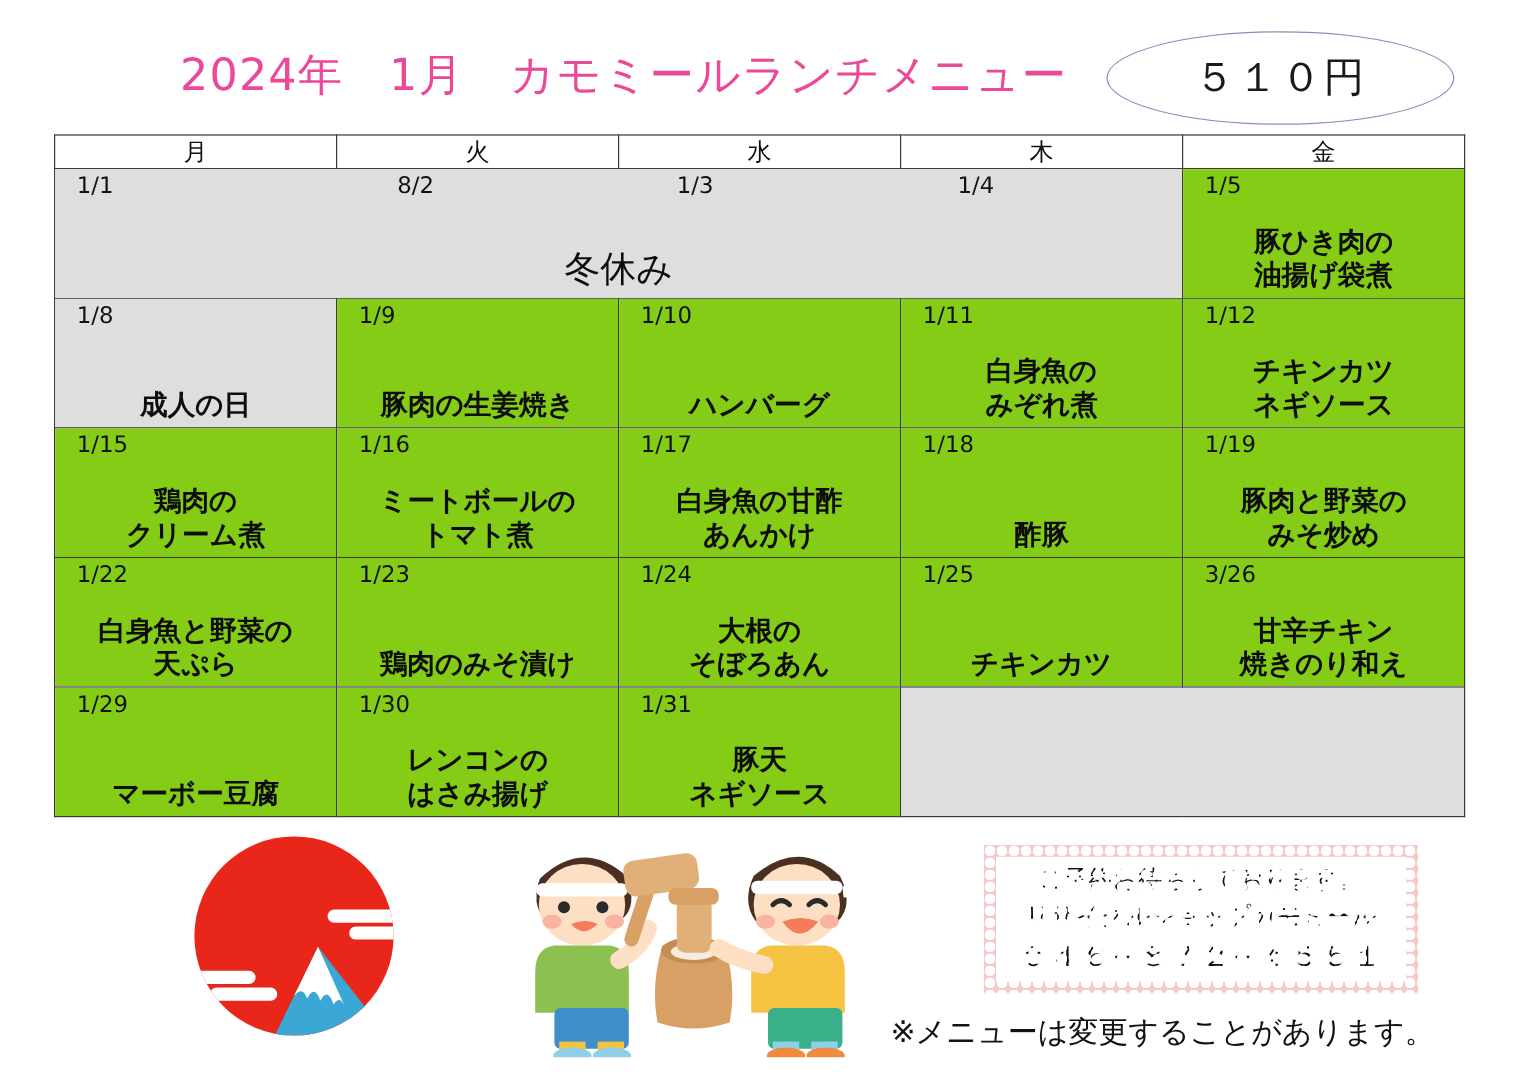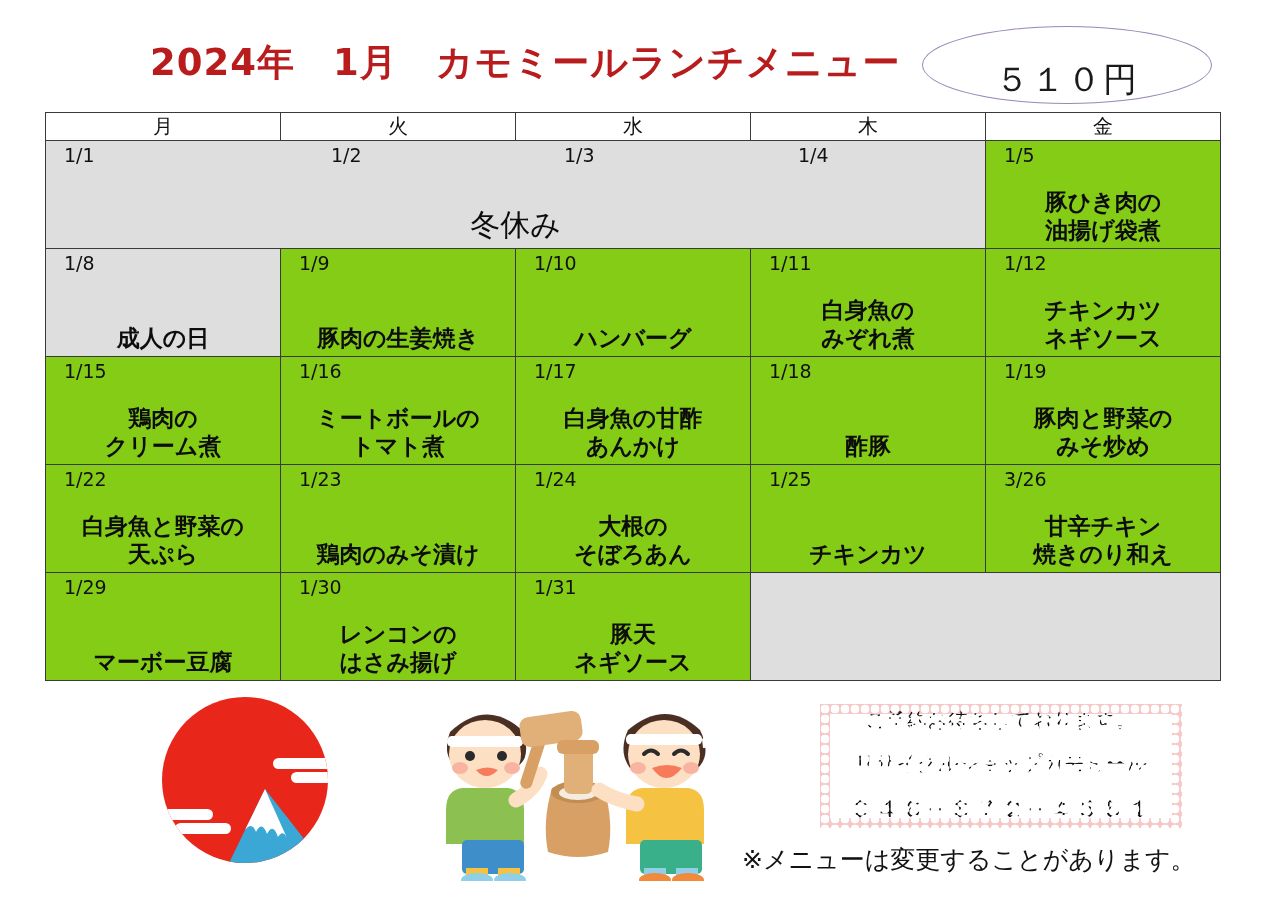--- a/index.html
+++ b/index.html
@@ -22,34 +22,34 @@
     position: absolute;
     left: 0; top: 0;
     width: 1280px; height: 108px;
   }
   .menu-title {
     position: absolute;
     left: 150px; top: 38px;
     width: 720px;
     text-align: left;
     font-size: 37px;
-    font-weight: bold;
-    color: #b91c1c;
+    font-weight: normal;
+    color: #ec4899;
     letter-spacing: 1px;
     font-family: "DejaVu Sans", "Liberation Sans", sans-serif;
     white-space: nowrap;
   }
   .price-badge {
     position: absolute;
     left: 922px; top: 26px;
     width: 290px; height: 78px;
     border: 1.6px solid #9a86b8;
     border-radius: 50%;
     display: flex;
-    align-items: flex-end;
+    align-items: center;
     justify-content: center;
     background: #ffffff;
   }
   .price-badge-text {
     font-size: 34px;
     color: #1a1a1a;
     letter-spacing: 2px;
     font-family: "DejaVu Sans", "Liberation Sans", sans-serif;
   }
 
@@ -136,21 +136,21 @@
       radial-gradient(circle at 5px 5px, transparent 4.2px, #000 4.6px);
     mask-size: 10px 10px;
   }
   .reservation-inner {
     width: 100%; height: 100%;
     background: #ffffff;
     display: flex;
     flex-direction: column;
     align-items: center;
     justify-content: center;
-    gap: 16px;
+    gap: 4px;
   }
   .res-line {
     font-size: 20px;
     color: #121212;
     letter-spacing: 0.5px;
     white-space: nowrap;
     font-family: "DejaVu Sans", "Liberation Sans", sans-serif;
   }
   .res-line.phone { font-size: 24px; letter-spacing: 2px; }
 
@@ -185,21 +185,21 @@
         <th>水</th>
         <th>木</th>
         <th>金</th>
       </tr>
     </thead>
     <tbody>
 
       <tr>
         <td class="cell gray break-cell" colspan="4">
           <div class="cell-date">1/1</div>
-          <div class="cell-date" style="left:285px;">1/2</div>
+          <div class="cell-date" style="left:285px;">8/2</div>
           <div class="cell-date" style="left:518px;">1/3</div>
           <div class="cell-date" style="left:752px;">1/4</div>
           <div class="cell-dish">
             <span>冬休み</span>
           </div>
         </td>
         <td class="cell">
           <div class="cell-date">1/5</div>
           <div class="cell-dish">
             <span>豚ひき肉の</span>

